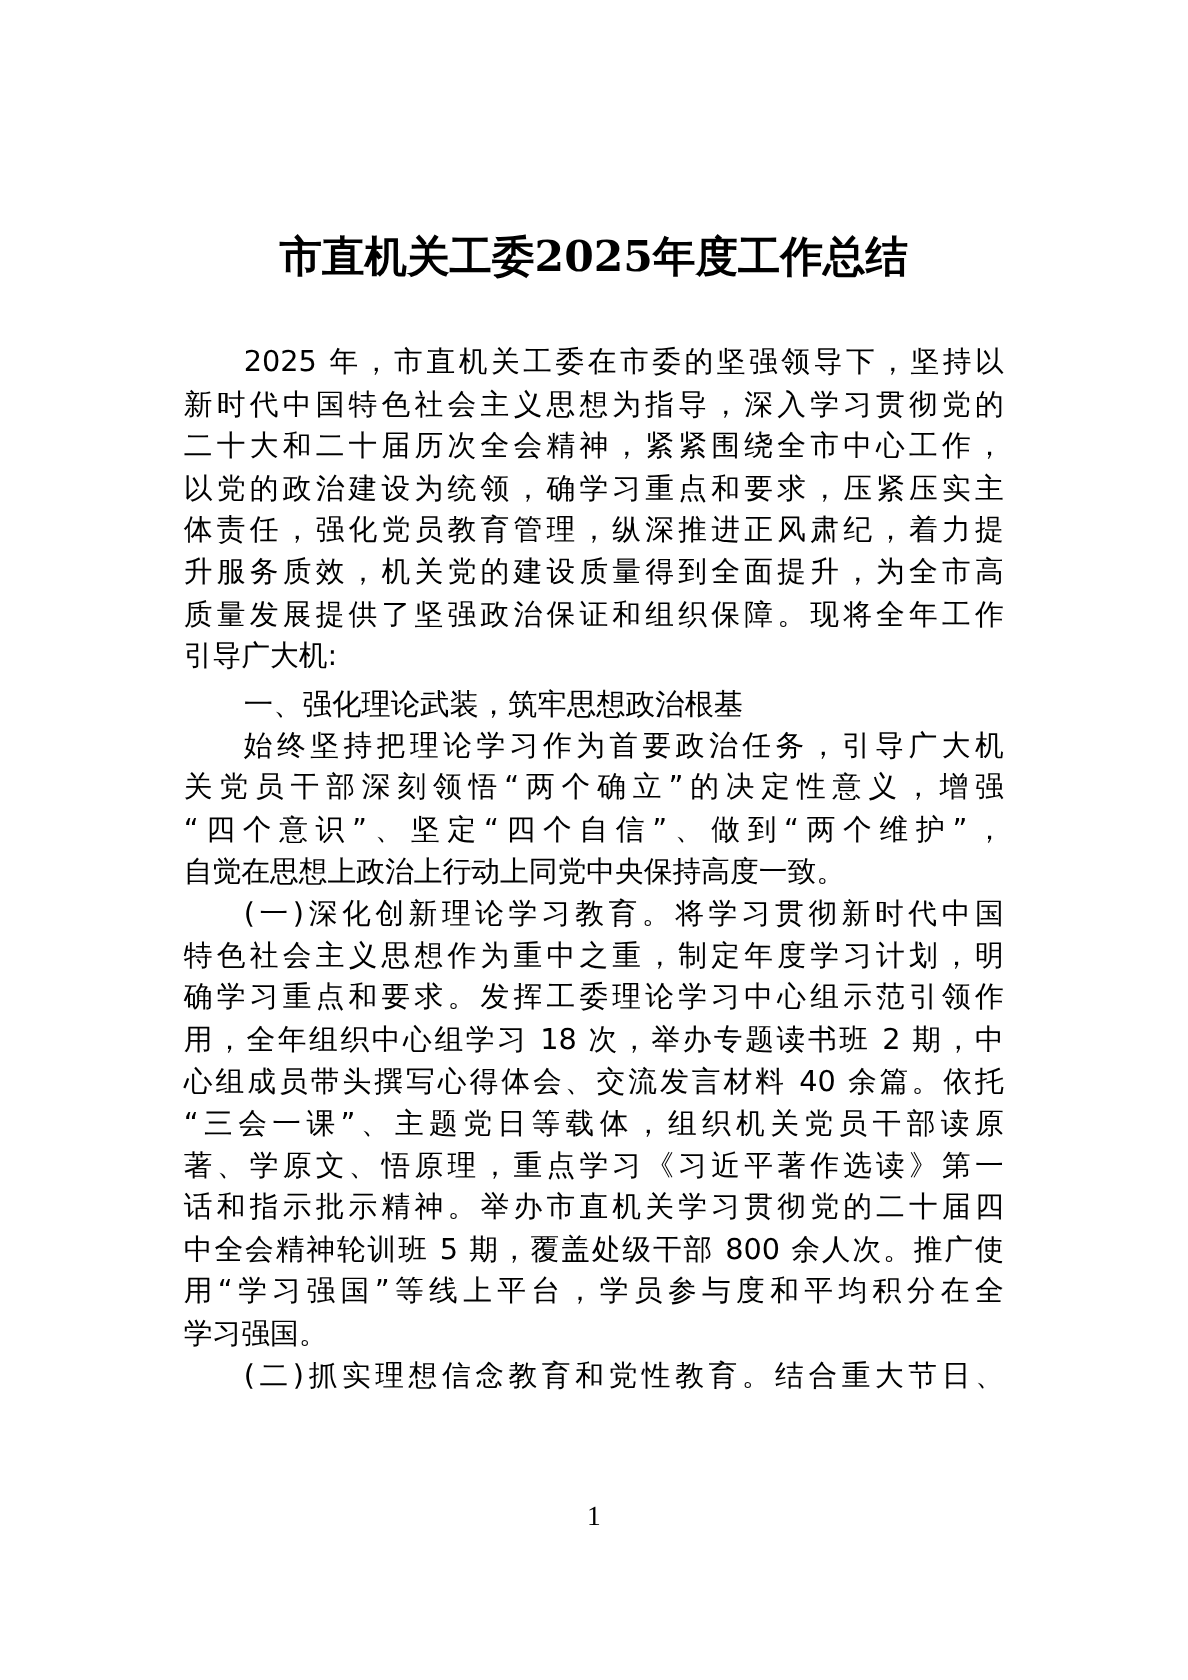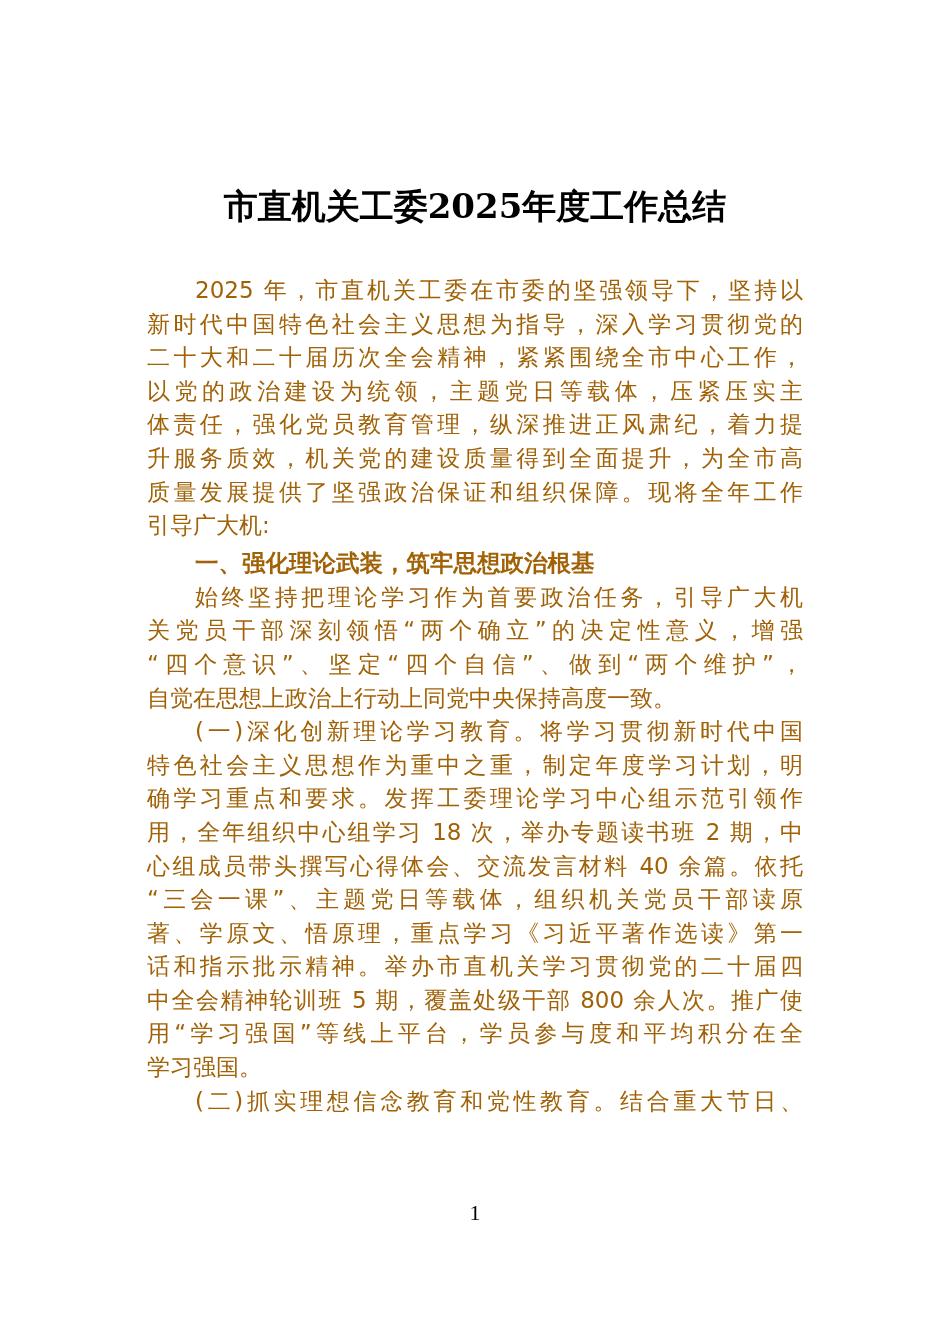--- a/index.html
+++ b/index.html
@@ -7,46 +7,46 @@
   .page { position: absolute; left: 0; top: 0; width: 950px; height: 1344px; background: #fff; margin-top: 12px; }
   .title {
     position: absolute; left: 0; width: 950px; top: 170px;
     text-align: center; font-family: "DejaVu Serif", "Liberation Serif", serif;
     font-weight: bold; font-size: 34px; color: #000; letter-spacing: 0px;
     line-height: 48px; white-space: nowrap;
   }
   .body-text {
     position: absolute; left: 147px; width: 660px; top: 262px;
     font-family: "DejaVu Sans", "Liberation Sans", sans-serif;
-    font-size: 23px; color: #a16207;
+    font-size: 23px; color: #000000;
   }
   .line {
     height: 33.6px; line-height: 33.6px; white-space: nowrap;
     text-align: justify; text-align-last: justify; width: 656px;
   }
   .line.last { text-align-last: left; }
   .line.indent { padding-left: 48px; width: 608px; }
-  .line.heading { font-weight: bold; font-size: 23.5px; height: 38px; line-height: 40px; }
+  .line.heading { font-weight: normal; font-size: 23.5px; height: 38px; line-height: 40px; }
   .page-number {
     position: absolute; left: 0; width: 950px; top: 1188px; text-align: center;
     font-family: "Liberation Serif", "DejaVu Serif", serif; font-size: 22px; color: #000;
   }
 </style>
 </head>
 <body>
 
 <div class="page">
   <div class="title">市直机关工委2025年度工作总结</div>
 
   <div class="body-text">
 
     <div class="line indent">2025 年，市直机关工委在市委的坚强领导下，坚持以</div>
     <div class="line">新时代中国特色社会主义思想为指导，深入学习贯彻党的</div>
     <div class="line">二十大和二十届历次全会精神，紧紧围绕全市中心工作，</div>
-    <div class="line">以党的政治建设为统领，主题党日等载体，压紧压实主</div>
+    <div class="line">以党的政治建设为统领，确学习重点和要求，压紧压实主</div>
     <div class="line">体责任，强化党员教育管理，纵深推进正风肃纪，着力提</div>
     <div class="line">升服务质效，机关党的建设质量得到全面提升，为全市高</div>
     <div class="line">质量发展提供了坚强政治保证和组织保障。现将全年工作</div>
     <div class="line last">引导广大机:</div>
 
     <div class="line indent heading last">一、强化理论武装，筑牢思想政治根基</div>
 
     <div class="line indent">始终坚持把理论学习作为首要政治任务，引导广大机</div>
     <div class="line">关党员干部深刻领悟“两个确立”的决定性意义，增强</div>
     <div class="line">“四个意识”、坚定“四个自信”、做到“两个维护”，</div>

